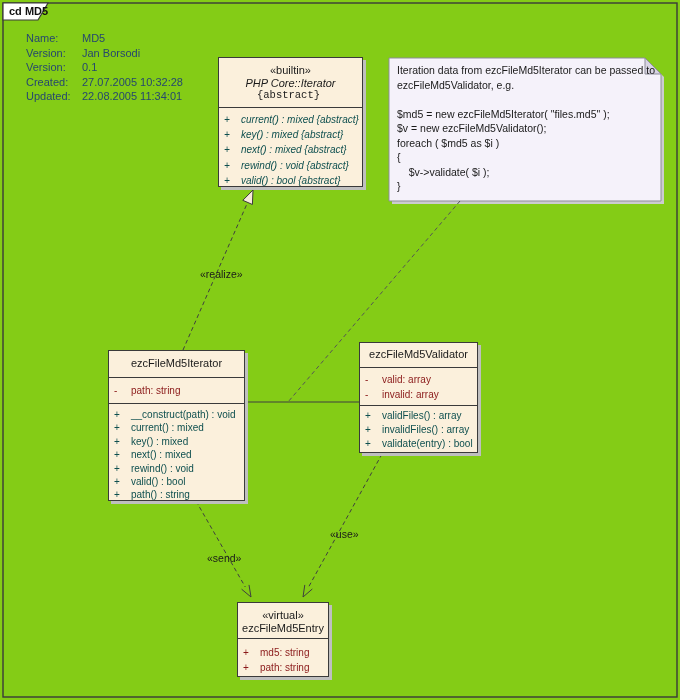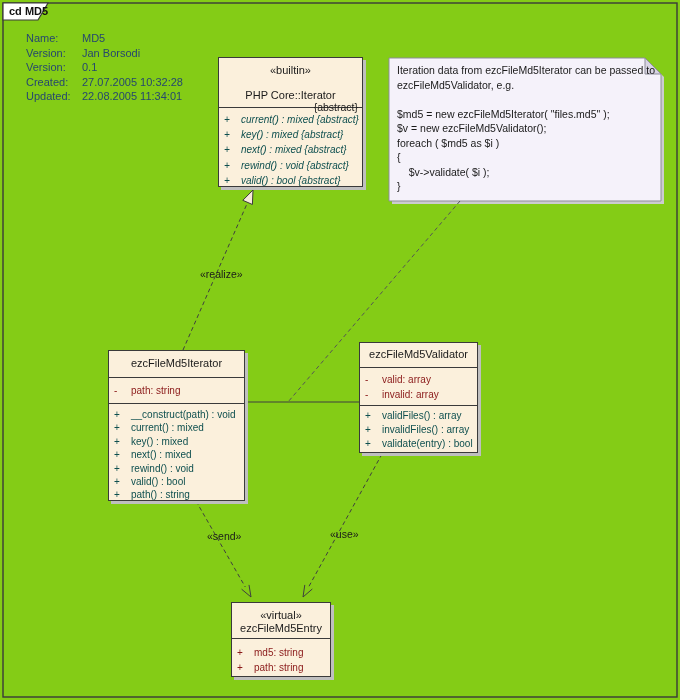--- a/index.html
+++ b/index.html
@@ -17,22 +17,22 @@
   }
   #edges{position:absolute;left:0;top:0;z-index:1;}
   .uml-class{
     position:absolute;z-index:2;background:var(--class-fill);
     border:1px solid #3a3a3a;box-shadow:3px 3px 0 #bfbfbf;
     box-sizing:border-box;overflow:hidden;
   }
   .cls-head{border-bottom:1px solid #3a3a3a;text-align:center;color:#1a1a1a;}
   .cls-head .stereo{font-size:11px;padding-top:6px;}
   .cls-head .cname{font-size:11px;padding-top:1px;}
-  .cname.abstract{margin-top:12px;}
-  .cls-head .modifier{font-size:10.5px;text-align:right;padding-right:4px;}
+  .cname.abstract{font-style:italic;}
+  .cls-head .modifier{font-size:10.5px;padding-right:4px;font-family:Liberation Mono, monospace;}
   .compartment{box-sizing:border-box;}
   .compartment.attrs{border-bottom:1px solid #3a3a3a;}
   .row{display:flex;white-space:nowrap;overflow:hidden;}
   .row .vis{width:17px;padding-left:5px;flex:0 0 auto;}
   .attr-row{color:var(--attribute-text);font-size:10px;}
   .method-row{color:var(--method-text);font-size:10px;}
   .method-row.abs{font-style:italic;}
   .info-block{
     position:absolute;left:26px;top:31px;z-index:2;color:var(--info-text);
     font-size:11px;line-height:14.6px;
@@ -213,34 +213,34 @@
         <span class="vis">+</span>
         <span>invalidFiles() : array</span>
       </div>
       <div class="row method-row" style="line-height:14.2px;">
         <span class="vis">+</span>
         <span>validate(entry) : bool</span>
       </div>
     </div>
   </div>
 
-  <div class="uml-class" style="left:231px;top:602px;width:100px;height:75px;">
+  <div class="uml-class" style="left:237px;top:602px;width:92px;height:75px;">
     <div class="cls-head" style="height:35px;">
       <div class="stereo">«virtual»</div>
       <div class="cname">ezcFileMd5Entry</div>
     </div>
     <div class="compartment attrs" style="border-bottom:none;padding-top:6px;">
       <div class="row attr-row" style="line-height:15px;">
         <span class="vis">+</span>
         <span>md5: string</span>
       </div>
       <div class="row attr-row" style="line-height:15px;">
         <span class="vis">+</span>
         <span>path: string</span>
       </div>
     </div>
   </div>
 
   <div class="edge-label" style="left:200px;top:268px;">«realize»</div>
-  <div class="edge-label" style="left:207px;top:530px;">«send»</div>
+  <div class="edge-label" style="left:207px;top:552px;">«send»</div>
   <div class="edge-label" style="left:330px;top:528px;">«use»</div>
 
 </div>
 
 </body></html>

